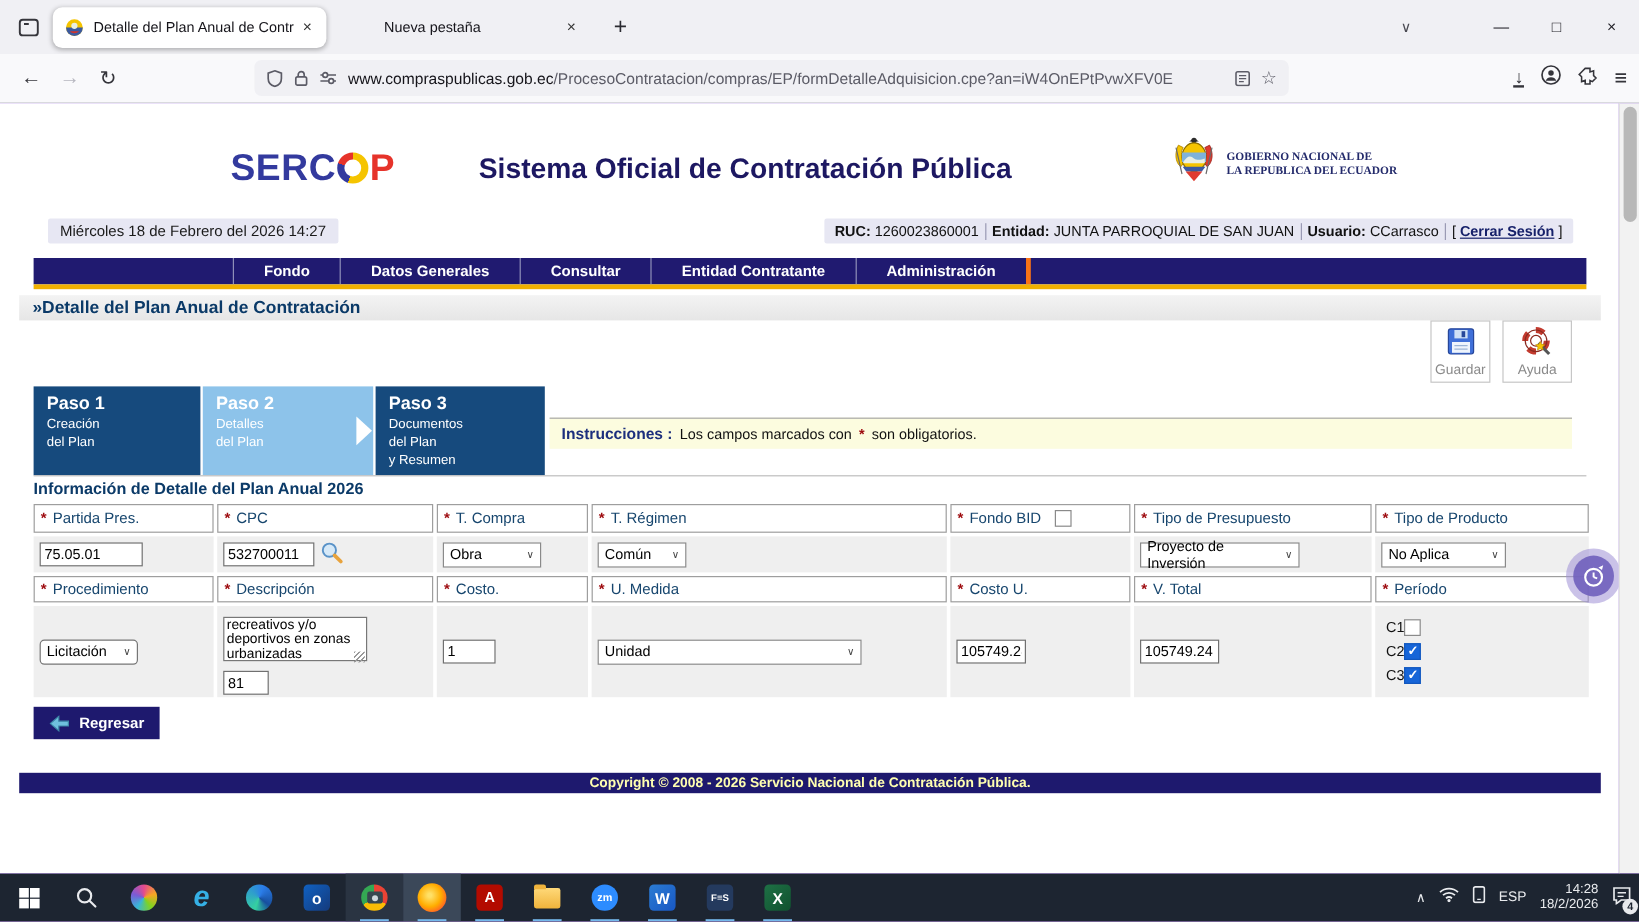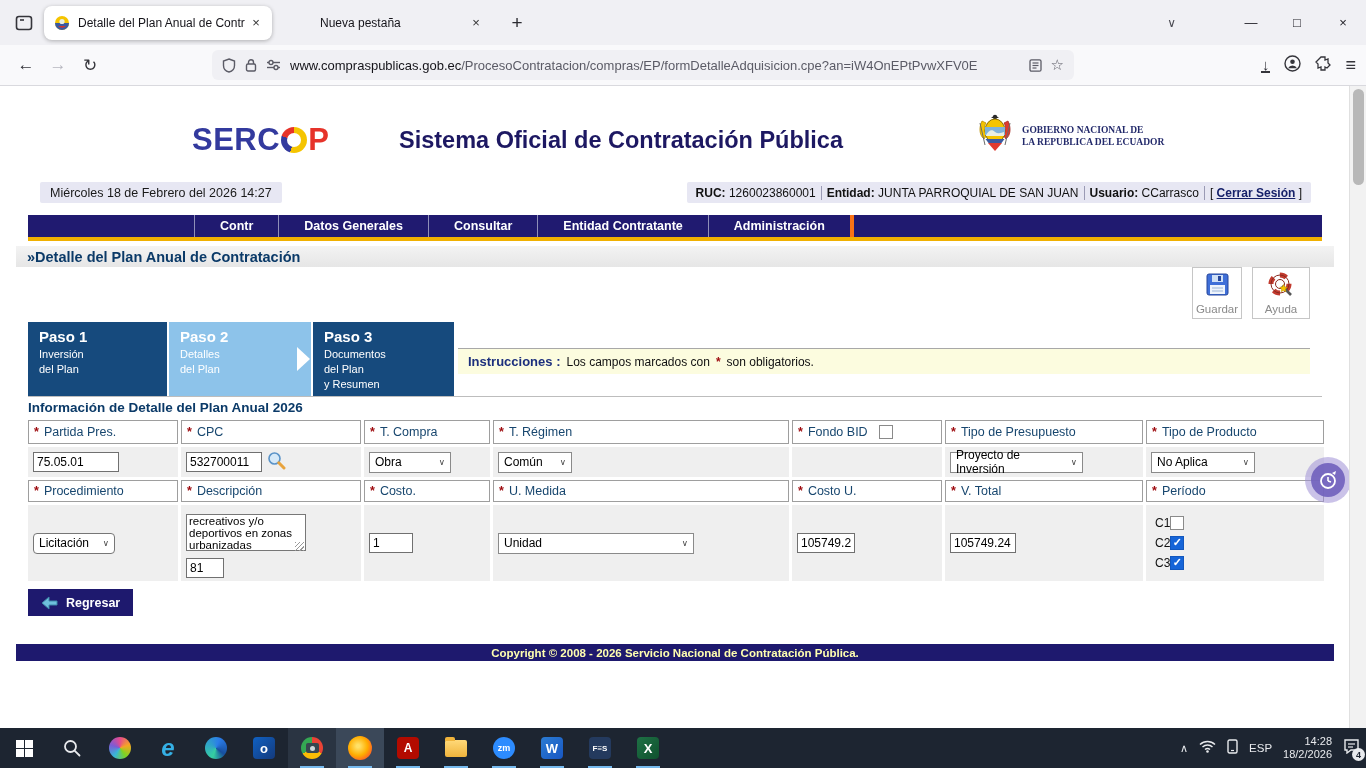--- a/index.html
+++ b/index.html
@@ -257,21 +257,21 @@
       <span><b>RUC:</b> <span>1260023860001</span></span>
       <span class="sep"></span>
       <span><b>Entidad:</b> <span>JUNTA PARROQUIAL DE SAN JUAN</span></span>
       <span class="sep"></span>
       <span><b>Usuario:</b> <span>CCarrasco</span></span>
       <span class="sep"></span>
       <span><span>[</span> <a class="logout">Cerrar Sesión</a> <span>]</span></span>
     </div>
 
     <div class="menubar">
-      <span class="mitem">Contr</span>
+      <span class="mitem">Fondo</span>
       <span class="mitem">Datos Generales</span>
       <span class="mitem">Consultar</span>
       <span class="mitem">Entidad Contratante</span>
       <span class="mitem">Administración</span>
     </div>
     <div class="accentbar"></div>
 
     <div class="ptitlebar">
       <span class="ptitle">»Detalle del Plan Anual de Contratación</span>
     </div>
@@ -297,21 +297,21 @@
             <circle cx="12" cy="12" r="4.5" fill="#fff" stroke="#8a2a20" stroke-width="1"></circle>
             <line x1="14" y1="14" x2="23" y2="23" stroke="#555" stroke-width="2.6"></line>
             <path d="M15.5 12.5l1.2 2.4 2.6.4-1.9 1.8.5 2.6-2.4-1.2-2.3 1.2.4-2.6-1.9-1.8 2.6-.4z" fill="#f5c400" stroke="#b98d00" stroke-width=".5"></path>
           </svg>
       </span>
       <span class="lbl">Ayuda</span>
     </div>
 
     <div class="step step1">
       <div class="stitle">Paso 1</div>
-      <div>Inversión</div>
+      <div>Creación</div>
       <div>del Plan</div>
     </div>
     <div class="step step2">
       <div class="stitle">Paso 2</div>
       <div>Detalles</div>
       <div>del Plan</div>
       <span class="arrow"></span>
     </div>
     <div class="step step3">
       <div class="stitle">Paso 3</div>
@@ -431,21 +431,21 @@
           </div>
         </div>
       <div class="gcell col">
         <span class="desc-wrap"><textarea class="desc" style="">recreativos y/o deportivos en zonas urbanizadas</textarea><span class="resize-grip"></span></span>
         <input class="tin" style="width: 38px;" value="81">
       </div>
       <div class="gcell">
           <input class="tin" style="width: 44px;" value="1">
         </div>
       <div class="gcell">
-          <div class="fselect" style="width:196px">
+          <div class="fselect" style="width:220px">
             <span>Unidad</span>
           </div>
         </div>
       <div class="gcell">
           <input class="tin" style="width: 58px;" value="105749.24">
         </div>
       <div class="gcell">
           <input class="tin" style="width: 66px;" value="105749.24">
         </div>
       <div class="gcell periods">

